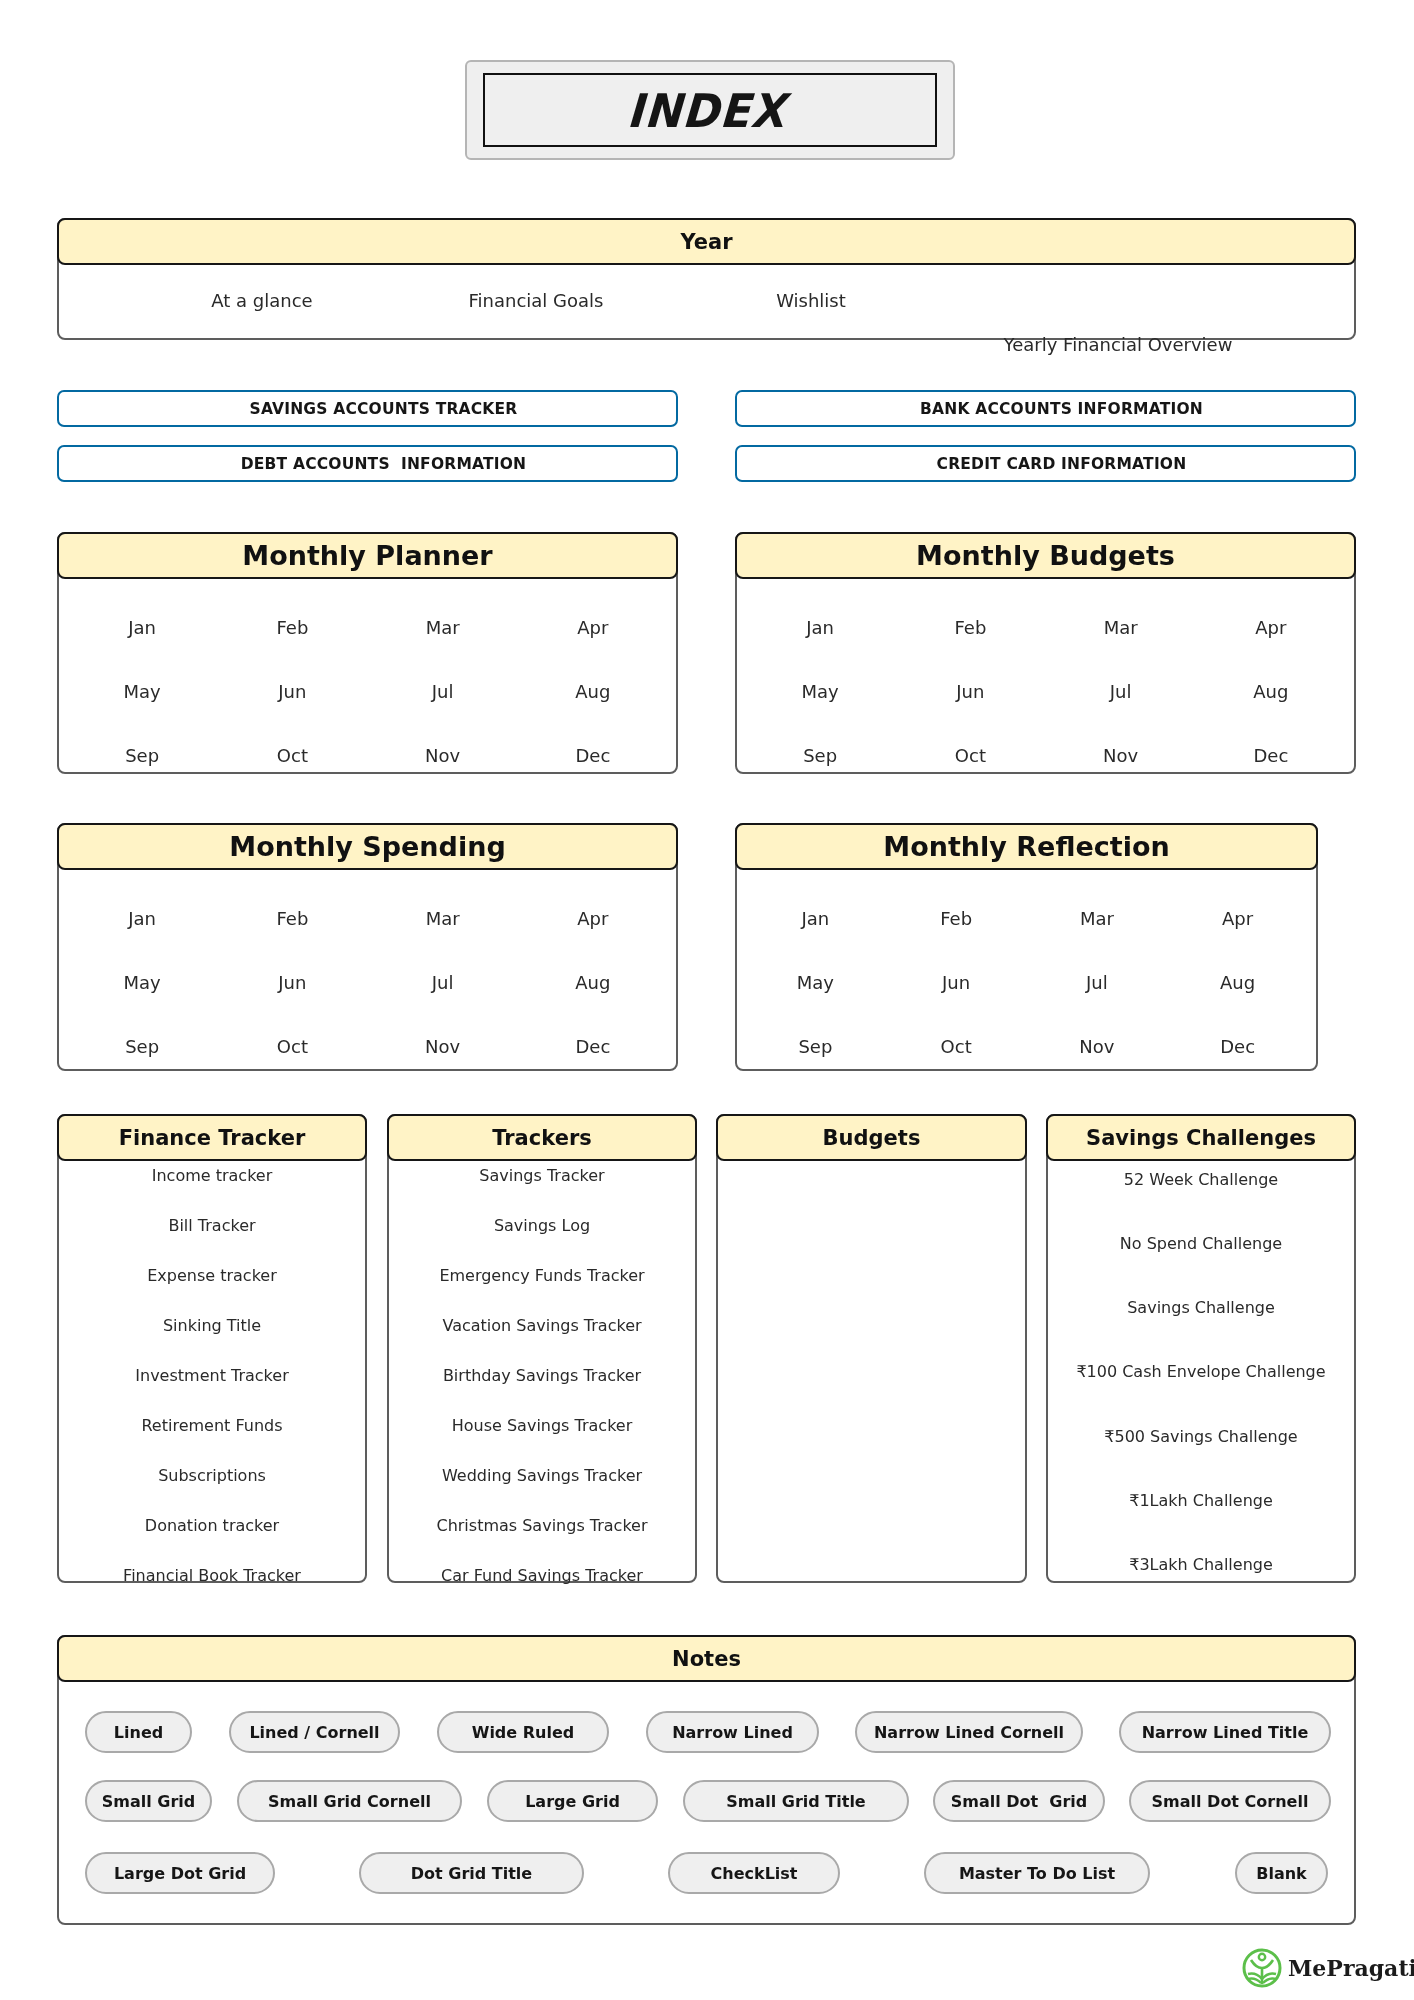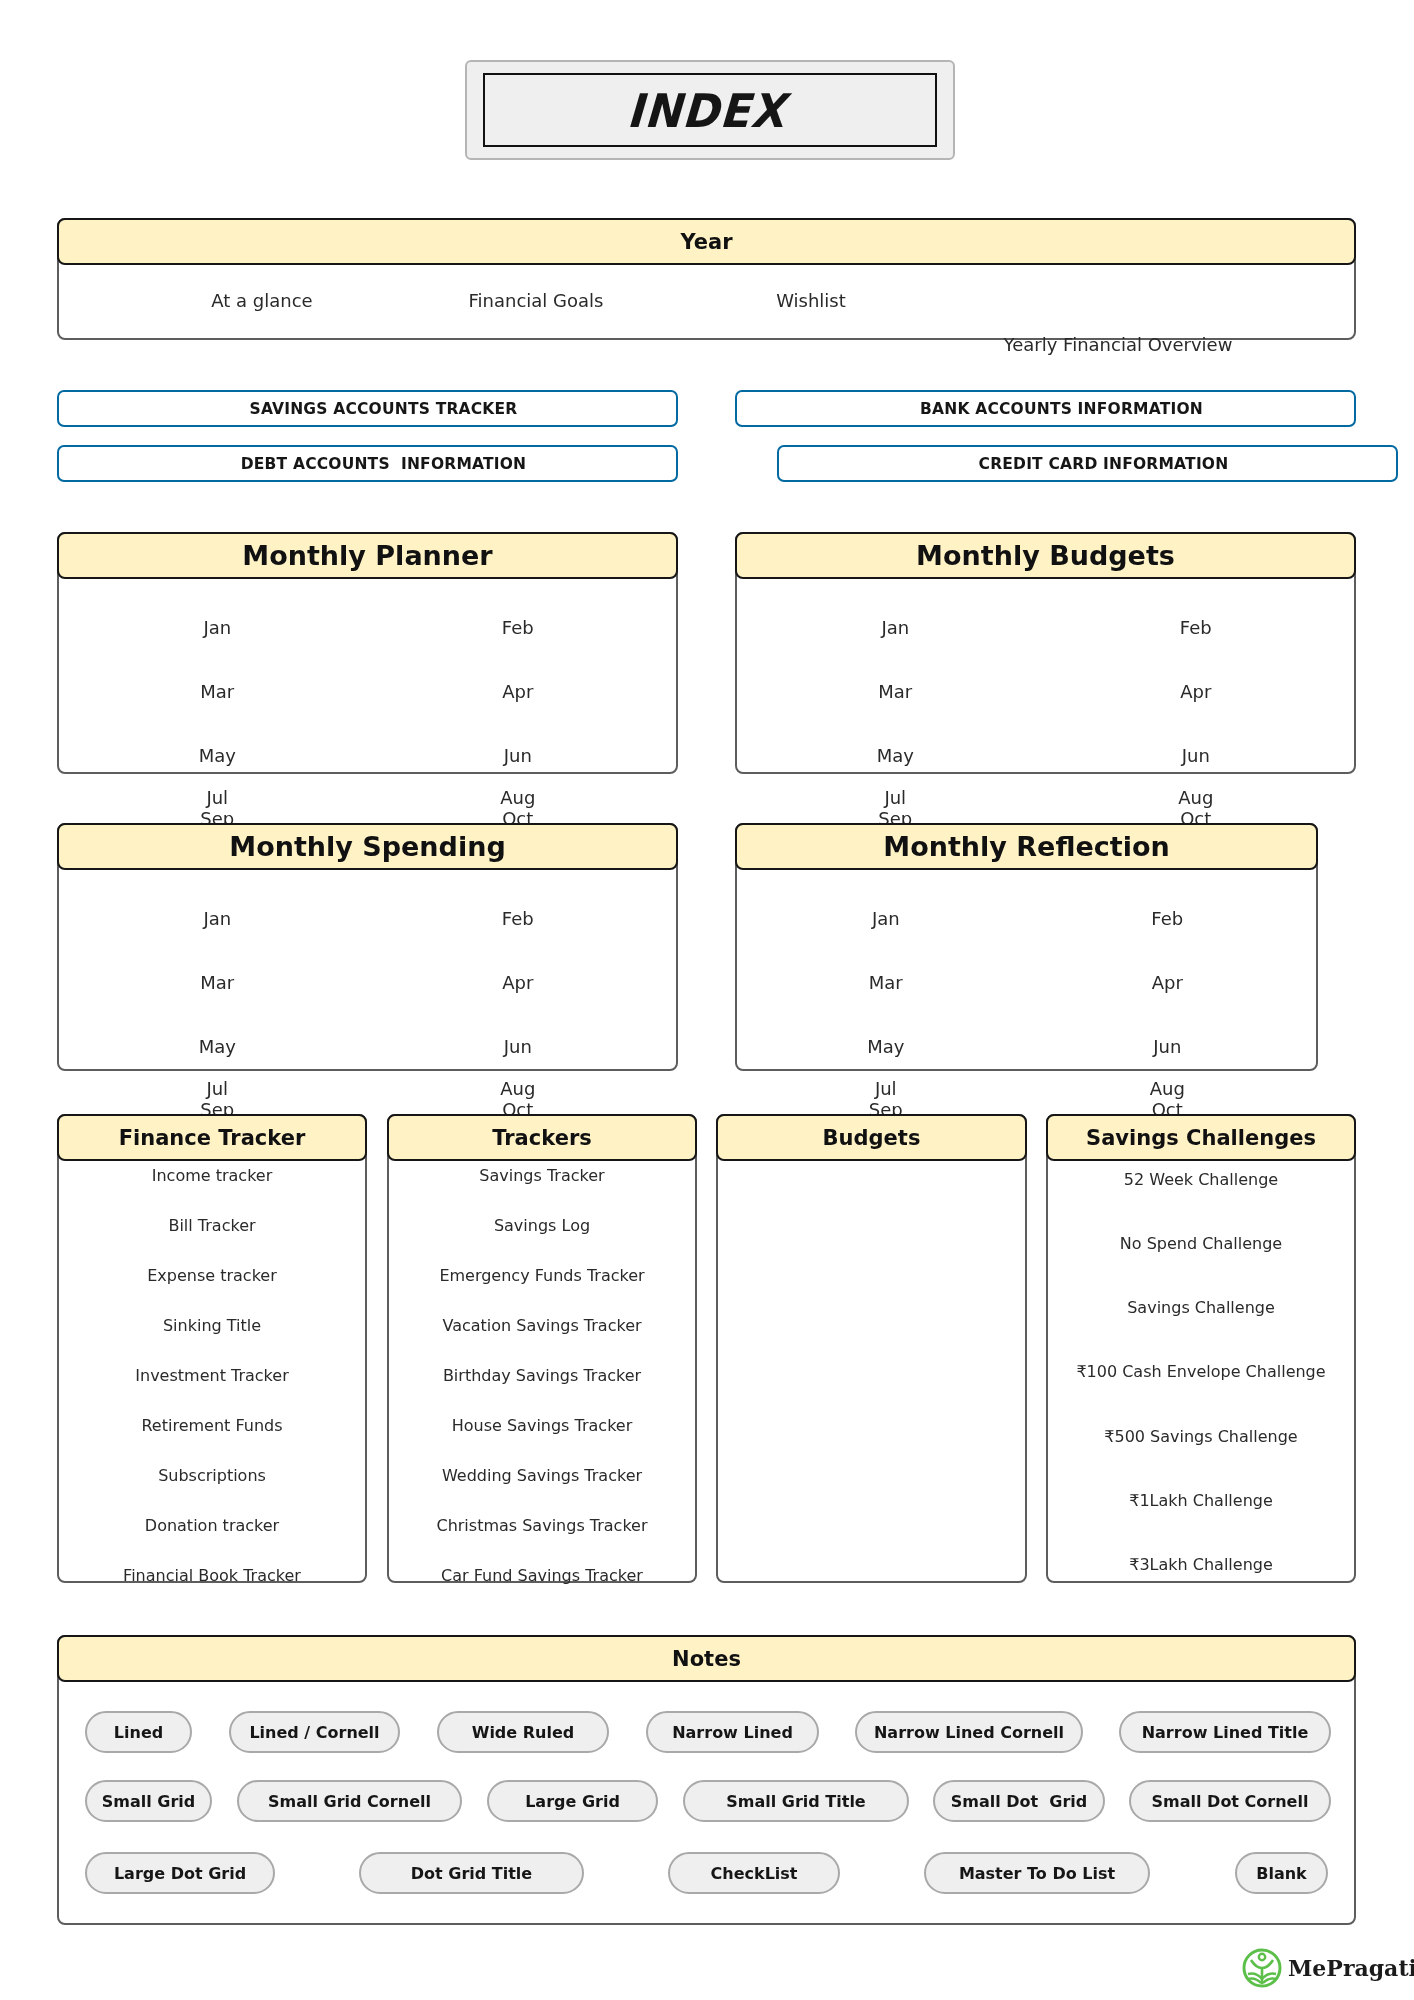--- a/index.html
+++ b/index.html
@@ -51,21 +51,21 @@
     border: 2px solid #0369a1; border-radius: 7px; background: #fff;
     display: flex; align-items: center; justify-content: center;
     font-size: 15.5px; font-weight: 600; color: #161616; white-space: pre;
     letter-spacing: 0.2px;
     padding-left: 32px;
   }
 
   
   .month-grid {
     position: absolute; left: 8px; right: 8px; top: 47px; bottom: 0;
-    display: grid; grid-template-columns: repeat(2, 1fr);
+    display: grid; grid-template-columns: repeat(4, 1fr);
     grid-template-rows: repeat(3, 64px); padding-top: 14px;
   }
   .month {
     display: flex; align-items: center; justify-content: center;
     font-size: 18px; color: #2a2a2a;
   }
 
   
   .col-list {
     position: absolute; left: 0; right: 0; top: 47px; bottom: 0;
@@ -108,21 +108,21 @@
   <div class="box-head h-year">Year</div>
 </div>
 <span class="year-item" style="left:262px;">At a glance</span>
 <span class="year-item" style="left:536px;">Financial Goals</span>
 <span class="year-item" style="left:811px;">Wishlist</span>
 <span class="year-item" style="left:1118px;margin-top:44px;">Yearly Financial Overview</span>
 
 <div class="abs acct" style="left:57px; top:390px; width:621px; height:37px;">SAVINGS ACCOUNTS TRACKER</div>
 <div class="abs acct" style="left:735px; top:390px; width:621px; height:37px;">BANK ACCOUNTS INFORMATION</div>
 <div class="abs acct" style="left:57px; top:445px; width:621px; height:37px;">DEBT ACCOUNTS  INFORMATION</div>
-<div class="abs acct" style="left:735px; top:445px; width:621px; height:37px;margin-left:42px;">CREDIT CARD INFORMATION</div>
+<div class="abs acct" style="left:735px; top:445px; width:621px; height:37px;">CREDIT CARD INFORMATION</div>
 
 <div class="abs box" style="left:57px; top:532px; width:621px; height:242px;">
   <div class="box-head h-month">Monthly Planner</div>
   <div class="month-grid">
       <div class="month">Jan</div>
       <div class="month">Feb</div>
       <div class="month">Mar</div>
       <div class="month">Apr</div>
       <div class="month">May</div>
       <div class="month">Jun</div>

